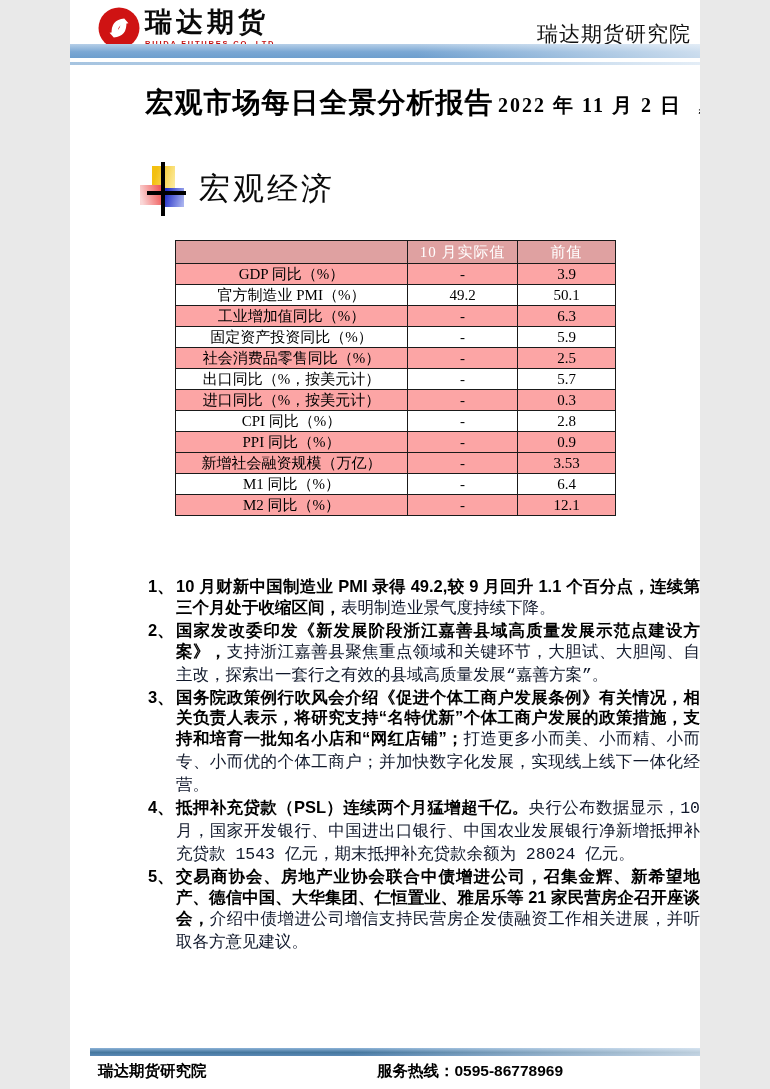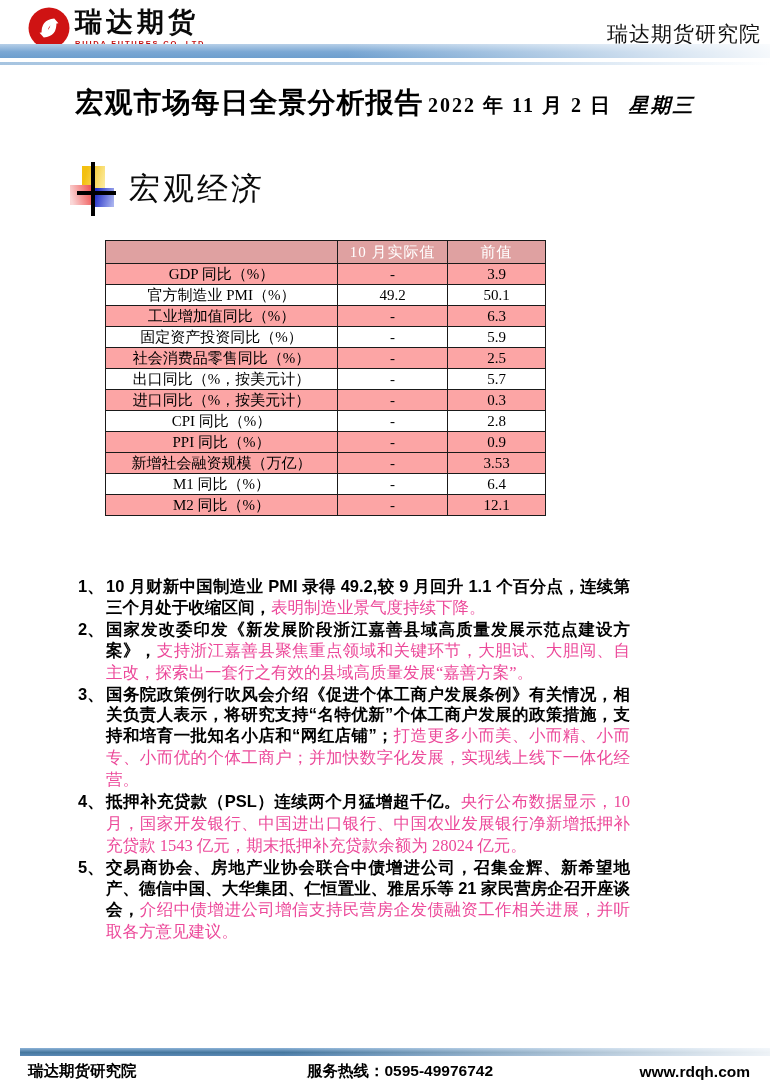--- a/index.html
+++ b/index.html
@@ -1,18 +1,18 @@
 <!DOCTYPE html>
 <html><head>
 <meta charset="utf-8">
 <style>
   * { margin:0; padding:0; box-sizing:border-box; }
   html,body { background:#e9e9e9; }
   .page {
-    position:relative; width:770px; height:1089px; margin:0 auto;
+    position:relative; width:630px; height:1089px; margin:0 auto;
     background:#ffffff; overflow:hidden;
     font-family:"Liberation Sans", sans-serif; color:#000;
   }
 
   
   .logo-row { position:absolute; top:7px; left:28px; display:flex; align-items:flex-start; gap:5px; }
   .logo-mark { width:42px; height:42px; flex:none; }
   .brand-block { display:flex; flex-direction:column; }
   .brand-cn { font-size:27px; font-weight:bold; letter-spacing:4px; line-height:1.15; color:#0a0a0a; }
   .brand-en { font-size:7.5px; font-weight:bold; color:#c41212; letter-spacing:1.8px; margin-top:1px; }
@@ -51,21 +51,21 @@
   .macro-table th, .macro-table td { border:1px solid #1a1a1a; height:21px; padding:0 2px; font-weight:normal; }
   .macro-table thead th { background:#dfa1a1; color:#ffffff; height:23px; letter-spacing:1px; }
   .macro-table tr.alt td { background:#fca5a5; }
 
   
   .news { position:absolute; top:576px; left:78px; width:552px; }
   .news-item { display:flex; }
   .news-num { width:28px; flex:none; font-weight:bold; font-size:16.5px; line-height:20.9px; }
   .news-body { flex:1; text-align:justify; font-size:16.5px; line-height:20.9px; }
   .news-bold { font-weight:bold; color:#000; }
-  .news-normal { color:#ec4899; font-family:Liberation Serif, serif; }
+  .news-normal { color:#0f172a; font-family:Liberation Mono, monospace; }
 
   
   .footer-bar { position:absolute; top:1048px; left:20px; width:750px; height:8px;
     background:linear-gradient(to bottom,#8db3d8 0%, #45779e 55%, #5b89b5 100%); }
   .footer-bar::after { content:""; position:absolute; inset:0;
     background:linear-gradient(to right, rgba(255,255,255,0) 0%, rgba(255,255,255,0) 35%, rgba(255,255,255,.9) 100%); }
   .footer-text { position:absolute; top:1061px; left:0; width:770px;
     display:flex; align-items:center; font-weight:bold; font-size:15.5px; color:#000; }
   .footer-left  { padding-left:28px;  width:250px; }
   .footer-center{ flex:1; text-align:center; }
@@ -206,17 +206,17 @@
       </div>
       <div class="news-item">
         <span class="news-num">5、</span>
         <span class="news-body"><span class="news-bold">交易商协会、房地产业协会联合中债增进公司，召集金辉、新希望地产、德信中国、大华集团、仁恒置业、雅居乐等 21 家民营房企召开座谈会，</span><span class="news-normal">介绍中债增进公司增信支持民营房企发债融资工作相关进展，并听取各方意见建议。</span></span>
       </div>
     </div>
 
   <div class="footer-bar"></div>
   <div class="footer-text">
     <span class="footer-left">瑞达期货研究院</span>
-    <span class="footer-center"><span>服务热线：</span><span>0595-49976742</span></span>
+    <span class="footer-center"><span>服务热线：</span><span>0595-86778969</span></span>
     <span class="footer-right">www.rdqh.com</span>
   </div>
 
 </div>
 
 </body></html>

